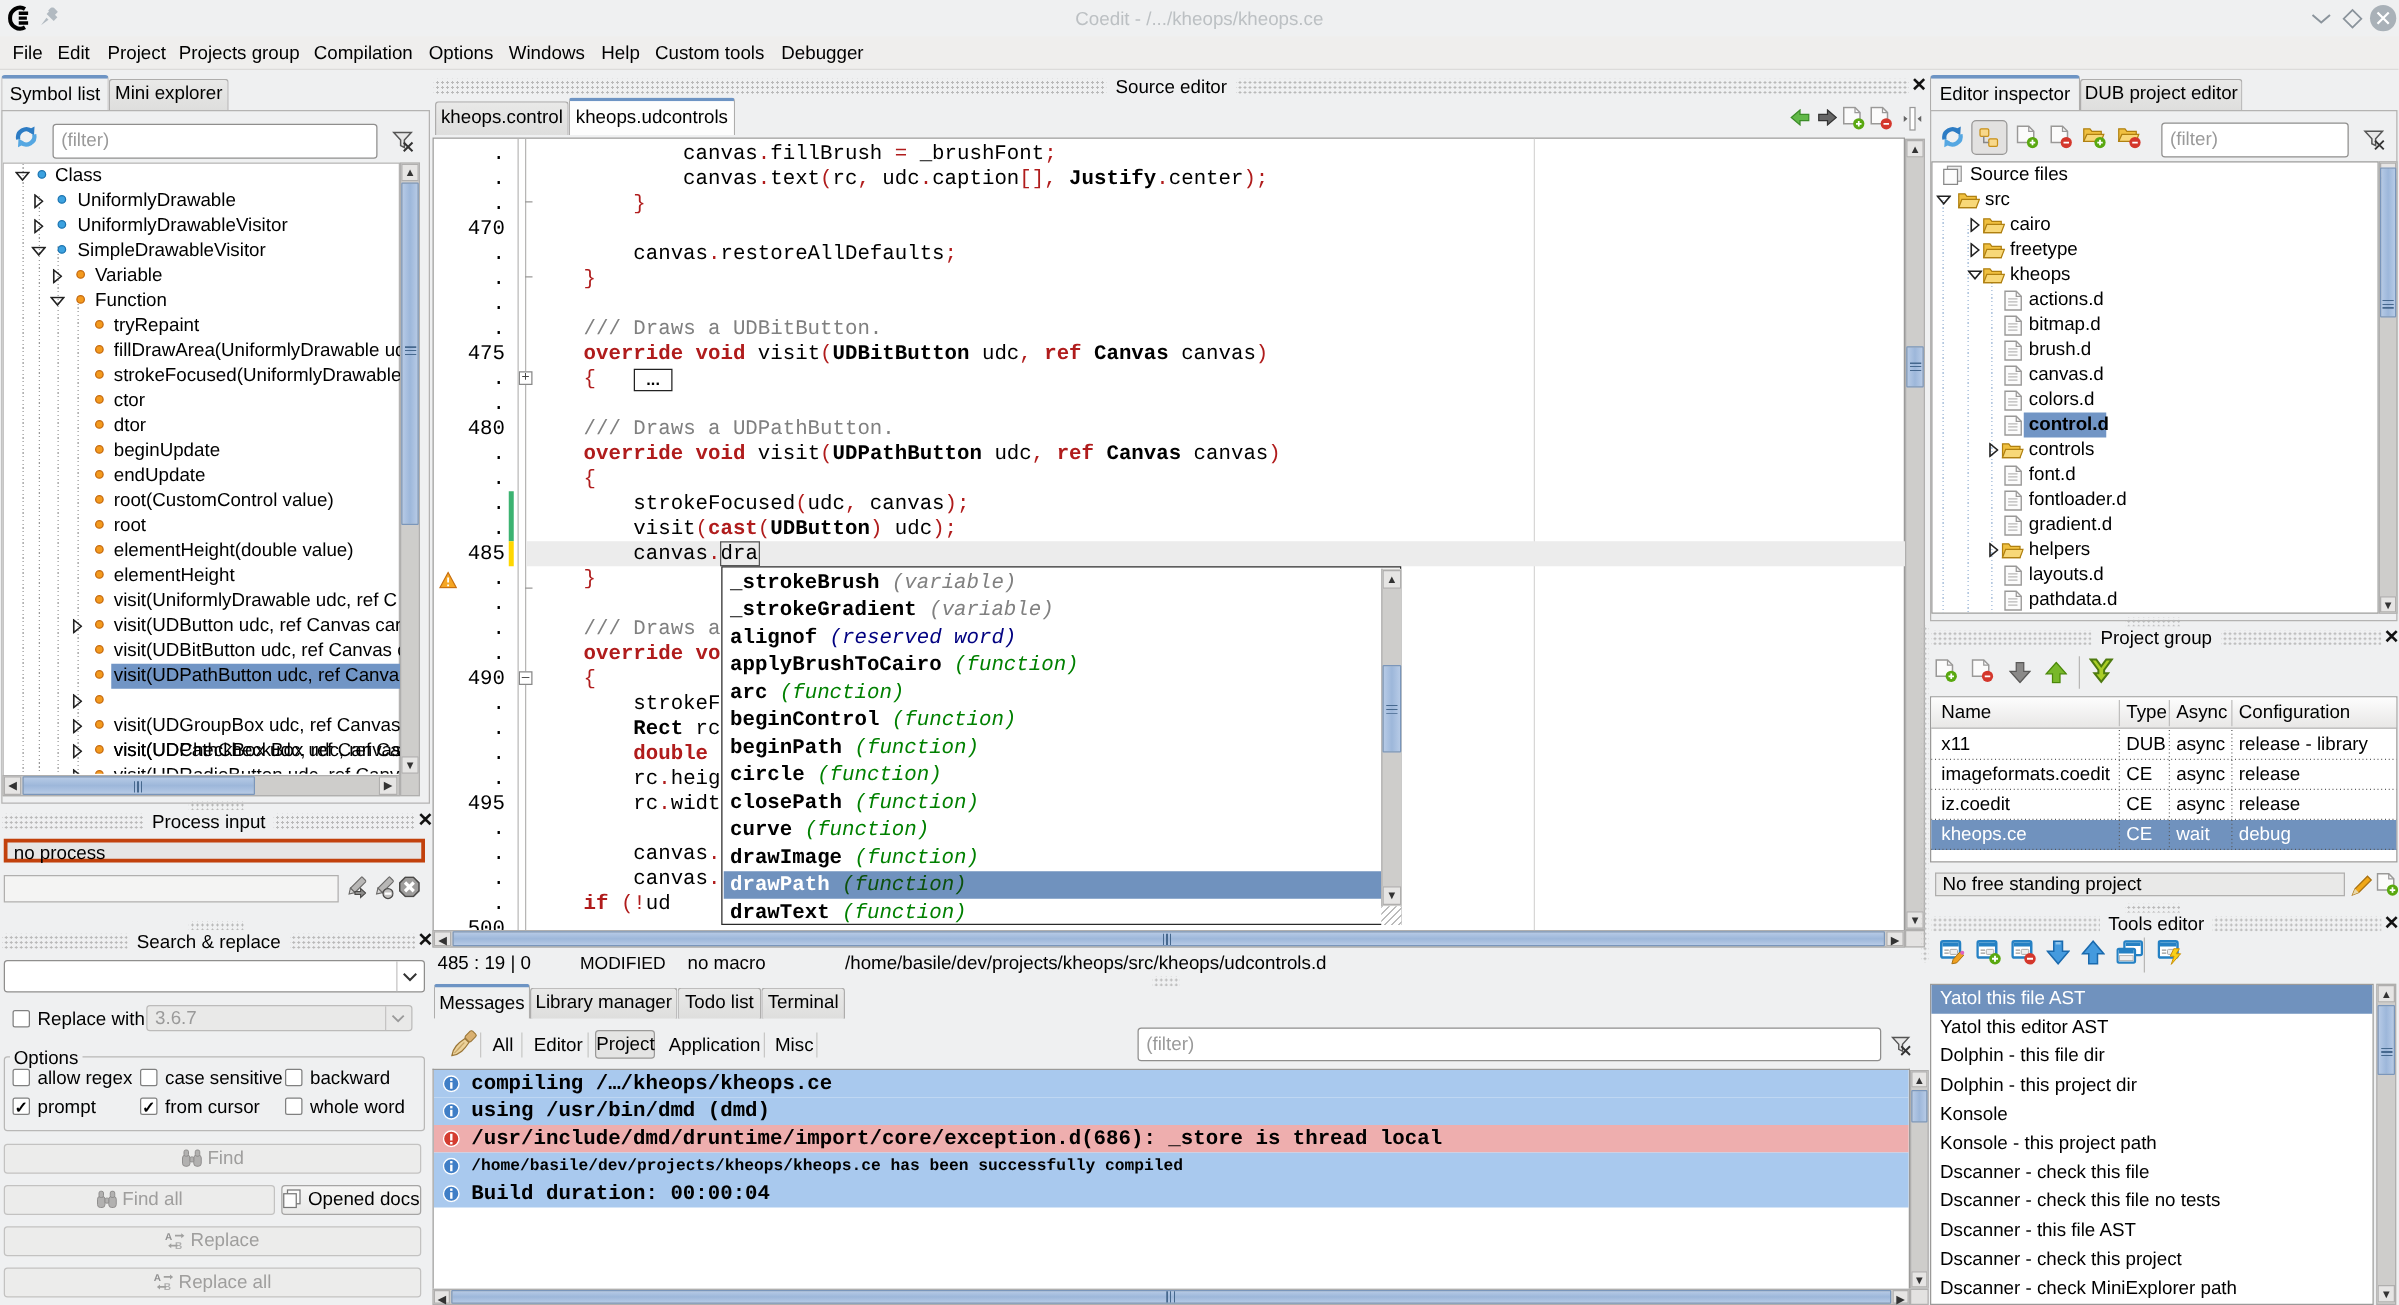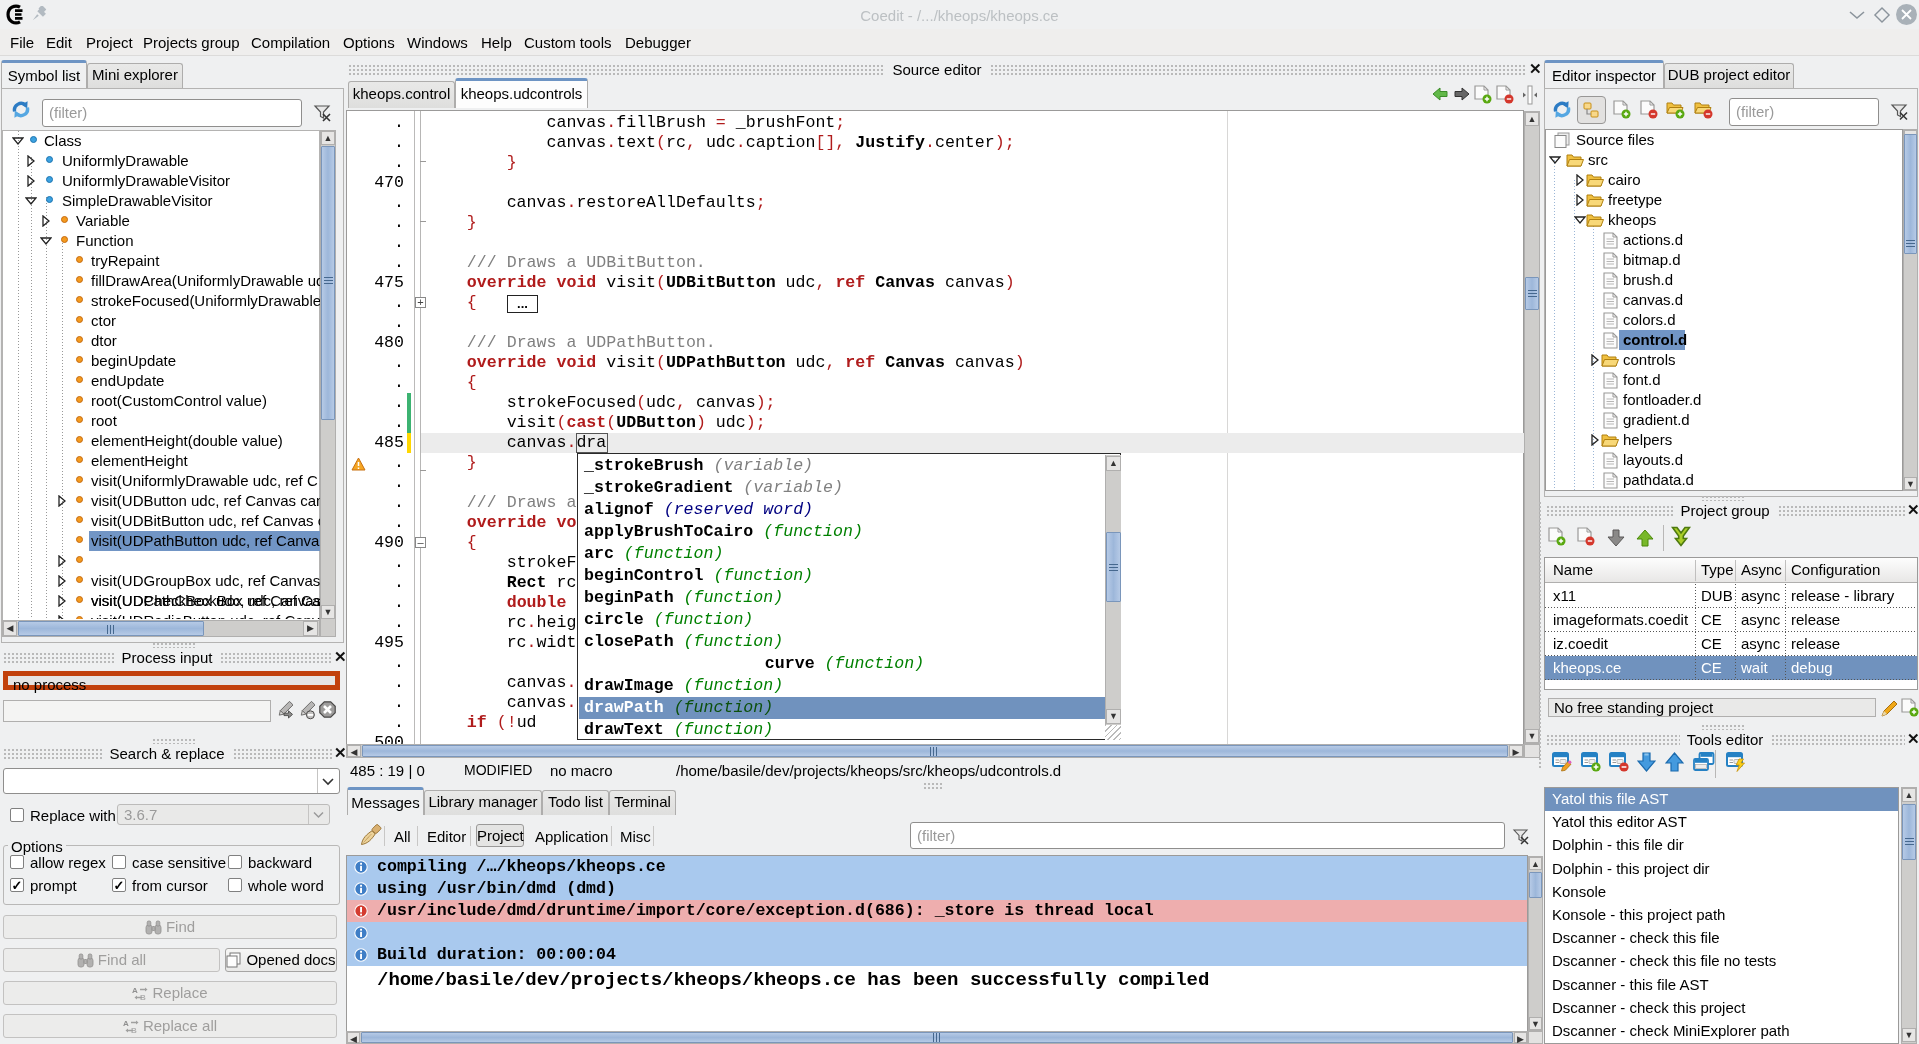--- a/index.html
+++ b/index.html
@@ -206,21 +206,21 @@
 <div class="thumbh" style="left:18px;top:621px;width:186px;height:15px;"></div>
 <div class="grip3v" style="left:107px;top:625px;"></div>
 
 <div class="dots abs" style="left:151px;top:641px;width:44px;height:7px;"></div>
 <div class="ptitle" style="left:2px;top:650px;width:330px;">
     <span class="dl dots"></span>
     <span class="tx">Process input</span>
     <span class="dl dots"></span>
   </div>
 <div class="closex" style="left:334px;top:652px;">✕</div>
-<div class="abs" style="left:3px;top:671px;width:337px;height:19px;background:#e6e5e4;border:5px solid #c2410c;line-height:17px;padding-left:5px;">no process</div>
+<div class="abs" style="left:3px;top:671px;width:337px;height:19px;background:#e6e5e4;border:3px solid #c2410c;line-height:17px;padding-left:5px;">no process</div>
 <div class="abs" style="left:3px;top:700px;width:268px;height:22px;background:#f4f4f3;border:1px solid #b0afae;"></div>
 <svg class="abs" style="left:275px;top:701px;" width="18" height="19" viewBox="0 0 18 19">
 <g transform="rotate(45 9 9)">
       <rect x="6.8" y="-1" width="5" height="13" fill="#b8b7b6" stroke="#6a6968" stroke-width="0.9"></rect>
       <path d="M6.8 12 L9.3 16 L11.8 12 Z" fill="#d8d7d6" stroke="#6a6968" stroke-width="0.9"></path>
     </g>
 <path d="M9 12.2 L13.5 12.2 L13.5 9.8 L17.5 13.4 L13.5 17 L13.5 14.6 L9 14.6 Z" fill="#8e8d8c" stroke="#4a4948" stroke-width="0.9"></path>
 </svg>
 <svg class="abs" style="left:297px;top:701px;" width="18" height="19" viewBox="0 0 18 19">
 <g transform="rotate(45 9 9)">
@@ -439,21 +439,21 @@
 <div class="abs" style="left:577px;top:453px;width:544px;height:287px;background:#fff;border:1px solid #2a2a2a;" id="popup2">
 <div class="abs mono" style="left:1px;top:1px;width:526px;height:22px;font-size:16.6px;line-height:22px;white-space:pre;padding-left:5px;"><span style="font-weight:bold;color:#000;">_strokeBrush</span> <span style="font-style:italic;color:#808080;">(variable)</span></div>
 <div class="abs mono" style="left:1px;top:23px;width:526px;height:22px;font-size:16.6px;line-height:22px;white-space:pre;padding-left:5px;"><span style="font-weight:bold;color:#000;">_strokeGradient</span> <span style="font-style:italic;color:#808080;">(variable)</span></div>
 <div class="abs mono" style="left:1px;top:45px;width:526px;height:22px;font-size:16.6px;line-height:22px;white-space:pre;padding-left:5px;"><span style="font-weight:bold;color:#000;">alignof</span> <span style="font-style:italic;color:#000080;">(reserved word)</span></div>
 <div class="abs mono" style="left:1px;top:67px;width:526px;height:22px;font-size:16.6px;line-height:22px;white-space:pre;padding-left:5px;"><span style="font-weight:bold;color:#000;">applyBrushToCairo</span> <span style="font-style:italic;color:#008000;">(function)</span></div>
 <div class="abs mono" style="left:1px;top:89px;width:526px;height:22px;font-size:16.6px;line-height:22px;white-space:pre;padding-left:5px;"><span style="font-weight:bold;color:#000;">arc</span> <span style="font-style:italic;color:#008000;">(function)</span></div>
 <div class="abs mono" style="left:1px;top:111px;width:526px;height:22px;font-size:16.6px;line-height:22px;white-space:pre;padding-left:5px;"><span style="font-weight:bold;color:#000;">beginControl</span> <span style="font-style:italic;color:#008000;">(function)</span></div>
 <div class="abs mono" style="left:1px;top:133px;width:526px;height:22px;font-size:16.6px;line-height:22px;white-space:pre;padding-left:5px;"><span style="font-weight:bold;color:#000;">beginPath</span> <span style="font-style:italic;color:#008000;">(function)</span></div>
 <div class="abs mono" style="left:1px;top:155px;width:526px;height:22px;font-size:16.6px;line-height:22px;white-space:pre;padding-left:5px;"><span style="font-weight:bold;color:#000;">circle</span> <span style="font-style:italic;color:#008000;">(function)</span></div>
 <div class="abs mono" style="left:1px;top:177px;width:526px;height:22px;font-size:16.6px;line-height:22px;white-space:pre;padding-left:5px;"><span style="font-weight:bold;color:#000;">closePath</span> <span style="font-style:italic;color:#008000;">(function)</span></div>
-<div class="abs mono" style="left:1px;top:199px;width:526px;height:22px;font-size:16.6px;line-height:22px;white-space:pre;padding-left:5px;text-align:center;"><span style="font-weight:bold;color:#000;">curve</span> <span style="font-style:italic;color:#008000;">(function)</span></div>
+<div class="abs mono" style="left:1px;top:199px;width:526px;height:22px;font-size:16.6px;line-height:22px;white-space:pre;padding-left:5px;"><span style="font-weight:bold;color:#000;">curve</span> <span style="font-style:italic;color:#008000;">(function)</span></div>
 <div class="abs mono" style="left:1px;top:221px;width:526px;height:22px;font-size:16.6px;line-height:22px;white-space:pre;padding-left:5px;"><span style="font-weight:bold;color:#000;">drawImage</span> <span style="font-style:italic;color:#008000;">(function)</span></div>
 <div class="abs mono" style="left:1px;top:243px;width:526px;height:22px;background:#7092be;font-size:16.6px;line-height:22px;white-space:pre;padding-left:5px;"><span style="font-weight:bold;color:#fff;">drawPath</span> <span style="font-style:italic;color:#0c500c;">(function)</span></div>
 <div class="abs mono" style="left:1px;top:265px;width:526px;height:22px;font-size:16.6px;line-height:22px;white-space:pre;padding-left:5px;"><span style="font-weight:bold;color:#000;">drawText</span> <span style="font-style:italic;color:#008000;">(function)</span></div>
 <div class="abs" style="left:527px;top:1px;width:16px;height:270px;background:#cecdcb;border-left:1px solid #b0afae;"></div>
 <div class="sbtn" style="left:528px;top:2px;width:15px;height:15px;">▲</div>
 <div class="sbtn" style="left:528px;top:255px;width:15px;height:15px;">▼</div>
 <div class="thumb" style="left:528px;top:78px;width:15px;height:70px;"></div>
 <div class="grip3" style="left:531px;top:110px;"></div>
 <div class="abs" style="left:527px;top:271px;width:16px;height:15px;background:repeating-linear-gradient(135deg,#bbb 0 1px,#fff 1px 4px);"></div>
 </div>
@@ -520,21 +520,21 @@
       <rect x="6.1" y="3" width="1.9" height="5.4" fill="#fff"></rect>
       <rect x="6.1" y="9.6" width="1.9" height="1.9" fill="#fff"></rect>
     </svg>
 <div class="abs mono" style="left:30px;top:44px;font-size:16.6px;line-height:22px;font-weight:bold;white-space:pre;">/usr/include/dmd/druntime/import/core/exception.d(686): _store is thread local</div>
 <div class="abs" style="left:0;top:66px;width:1180px;height:22px;background:#a9c9ee;"></div>
 <svg class="abs" style="left:7px;top:70px;" width="14" height="14" viewBox="0 0 14 14">
       <circle cx="7" cy="7" r="6.2" fill="#3f7ec6" stroke="#fff" stroke-width="1.1"></circle>
       <rect x="6.1" y="5.8" width="1.9" height="5.2" fill="#fff"></rect>
       <rect x="6.1" y="2.8" width="1.9" height="1.9" fill="#fff"></rect>
     </svg>
-<div class="abs mono" style="left:30px;top:66px;font-size:19px;line-height:22px;font-weight:bold;white-space:pre;margin-top:47px;">/home/basile/dev/projects/kheops/kheops.ce has been successfully compiled</div>
+<div class="abs mono" style="left:30px;top:66px;font-size:13px;line-height:22px;font-weight:bold;white-space:pre;">/home/basile/dev/projects/kheops/kheops.ce has been successfully compiled</div>
 <div class="abs" style="left:0;top:88px;width:1180px;height:22px;background:#a9c9ee;"></div>
 <svg class="abs" style="left:7px;top:92px;" width="14" height="14" viewBox="0 0 14 14">
       <circle cx="7" cy="7" r="6.2" fill="#3f7ec6" stroke="#fff" stroke-width="1.1"></circle>
       <rect x="6.1" y="5.8" width="1.9" height="5.2" fill="#fff"></rect>
       <rect x="6.1" y="2.8" width="1.9" height="1.9" fill="#fff"></rect>
     </svg>
 <div class="abs mono" style="left:30px;top:88px;font-size:16.6px;line-height:22px;font-weight:bold;white-space:pre;">Build duration: 00:00:04</div>
 </div>
 
 <div class="vscroll" style="left:1528px;top:856px;width:15px;height:175px;"></div>

